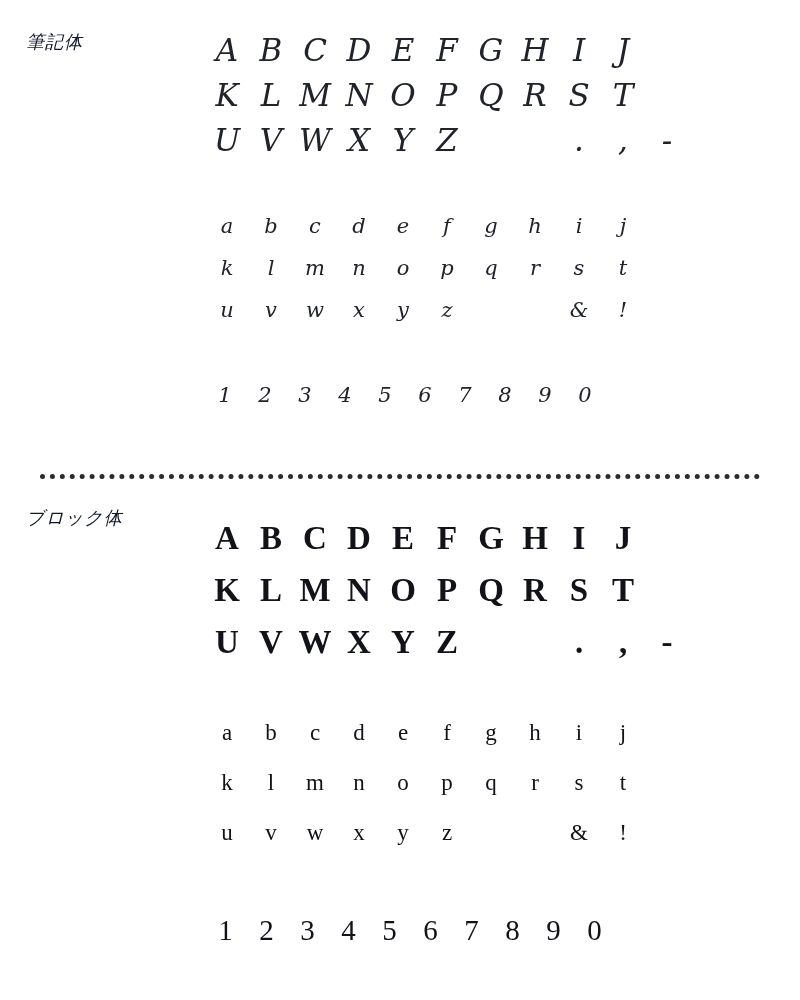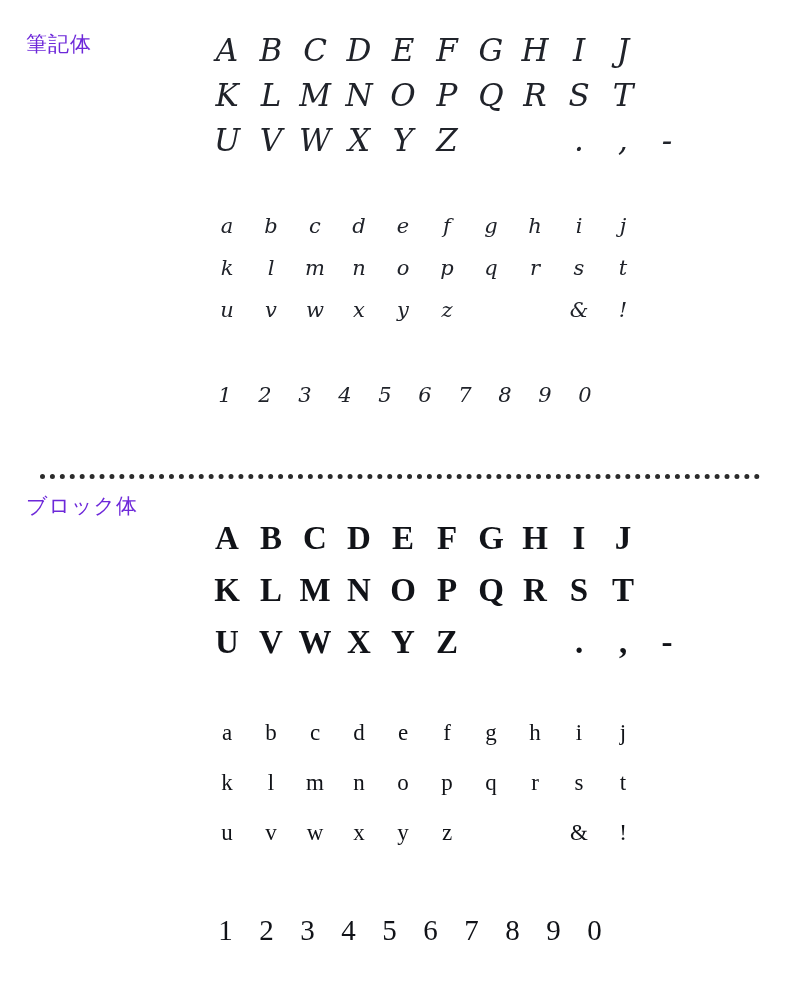--- a/index.html
+++ b/index.html
@@ -20,27 +20,28 @@
     width: 800px;
     height: 1000px;
     box-sizing: border-box;
   }
 
   
   .section-label {
     position: absolute;
     left: 26px;
     font-family: "DejaVu Sans", sans-serif;
-    font-size: 21px;
+    font-size: 18px;
     letter-spacing: 1px;
-    color: #6d28d9;
+    color: #0f172a;
     white-space: nowrap;
+    font-style: italic;
   }
   #label-script { top: 30px; }
-  #label-block  { top: 492px; }
+  #label-block  { top: 506px; }
 
   
   .specimen {
     position: absolute;
     left: 205px;
     width: 560px;
   }
   #script-specimen { top: 28px; }
   #block-specimen  { top: 512px; }
 

